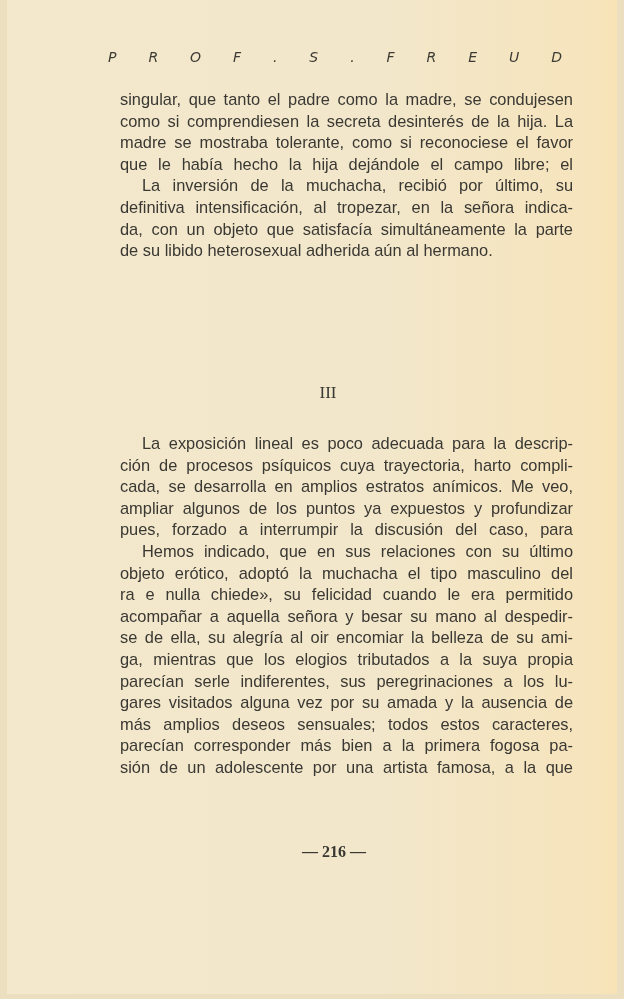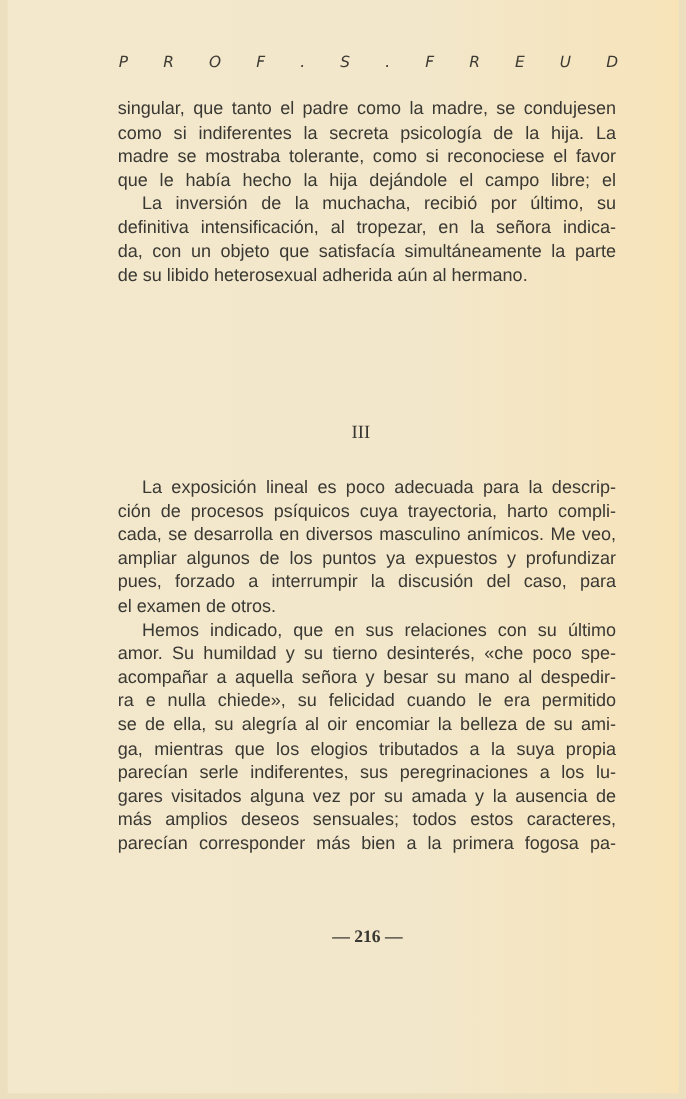--- a/index.html
+++ b/index.html
@@ -32,21 +32,21 @@
       font-style: italic;
       font-size: 14px;
       color: #3d3a33;
       letter-spacing: 0;
     }
     .running-head span {
       display: inline-block;
     }
     .text-block {
       position: absolute;
-      left: 107px;
+      left: 120px;
       width: 453px;
       font-family: "Liberation Sans", sans-serif;
       font-size: 16.4px;
       line-height: 21.6px;
       color: #3a3833;
     }
     .line {
       display: block;
       text-align: justify;
       text-align-last: justify;
@@ -99,50 +99,50 @@
     <span>F</span>
     <span>R</span>
     <span>E</span>
     <span>U</span>
     <span>D</span>
   </div>
 
 <div class="text-block" id="block1">
     <div>
       <span class="line">singular, que tanto el padre como la madre, se condujesen</span>
-      <span class="line">como si indiferentes la secreta psicología de la hija. La</span>
+      <span class="line">como si comprendiesen la secreta desinterés de la hija. La</span>
       <span class="line">madre se mostraba tolerante, como si reconociese el favor</span>
       <span class="line">que le había hecho la hija dejándole el campo libre; el</span>
     </div>
     <div>
       <span class="line indent">La inversión de la muchacha, recibió por último, su</span>
       <span class="line">definitiva intensificación, al tropezar, en la señora indica-</span>
       <span class="line">da, con un objeto que satisfacía simultáneamente la parte</span>
       <span class="line last">de su libido heterosexual adherida aún al hermano.</span>
     </div>
   </div>
 
 <div class="section-number">III</div>
 
 <div class="text-block" id="block2">
     <div>
       <span class="line indent">La exposición lineal es poco adecuada para la descrip-</span>
       <span class="line">ción de procesos psíquicos cuya trayectoria, harto compli-</span>
-      <span class="line">cada, se desarrolla en diversos masculino anímicos. Me veo,</span>
+      <span class="line">cada, se desarrolla en amplios estratos anímicos. Me veo,</span>
       <span class="line">ampliar algunos de los puntos ya expuestos y profundizar</span>
       <span class="line">pues, forzado a interrumpir la discusión del caso, para</span>
-      <span class="line last">el examen de otros.</span>
     </div>
     <div>
       <span class="line indent">Hemos indicado, que en sus relaciones con su último</span>
-      <span class="line">amor. Su humildad y su tierno desinterés, «che poco spe-</span>
+      <span class="line">objeto erótico, adoptó la muchacha el tipo masculino del</span>
+      <span class="line">ra e nulla chiede», su felicidad cuando le era permitido</span>
       <span class="line">acompañar a aquella señora y besar su mano al despedir-</span>
-      <span class="line">ra e nulla chiede», su felicidad cuando le era permitido</span>
       <span class="line">se de ella, su alegría al oir encomiar la belleza de su ami-</span>
       <span class="line">ga, mientras que los elogios tributados a la suya propia</span>
       <span class="line">parecían serle indiferentes, sus peregrinaciones a los lu-</span>
       <span class="line">gares visitados alguna vez por su amada y la ausencia de</span>
       <span class="line">más amplios deseos sensuales; todos estos caracteres,</span>
       <span class="line">parecían corresponder más bien a la primera fogosa pa-</span>
+      <span class="line">sión de un adolescente por una artista famosa, a la que</span>
     </div>
   </div>
 
 <div class="folio">— 216 —</div>
 
 </body></html>

